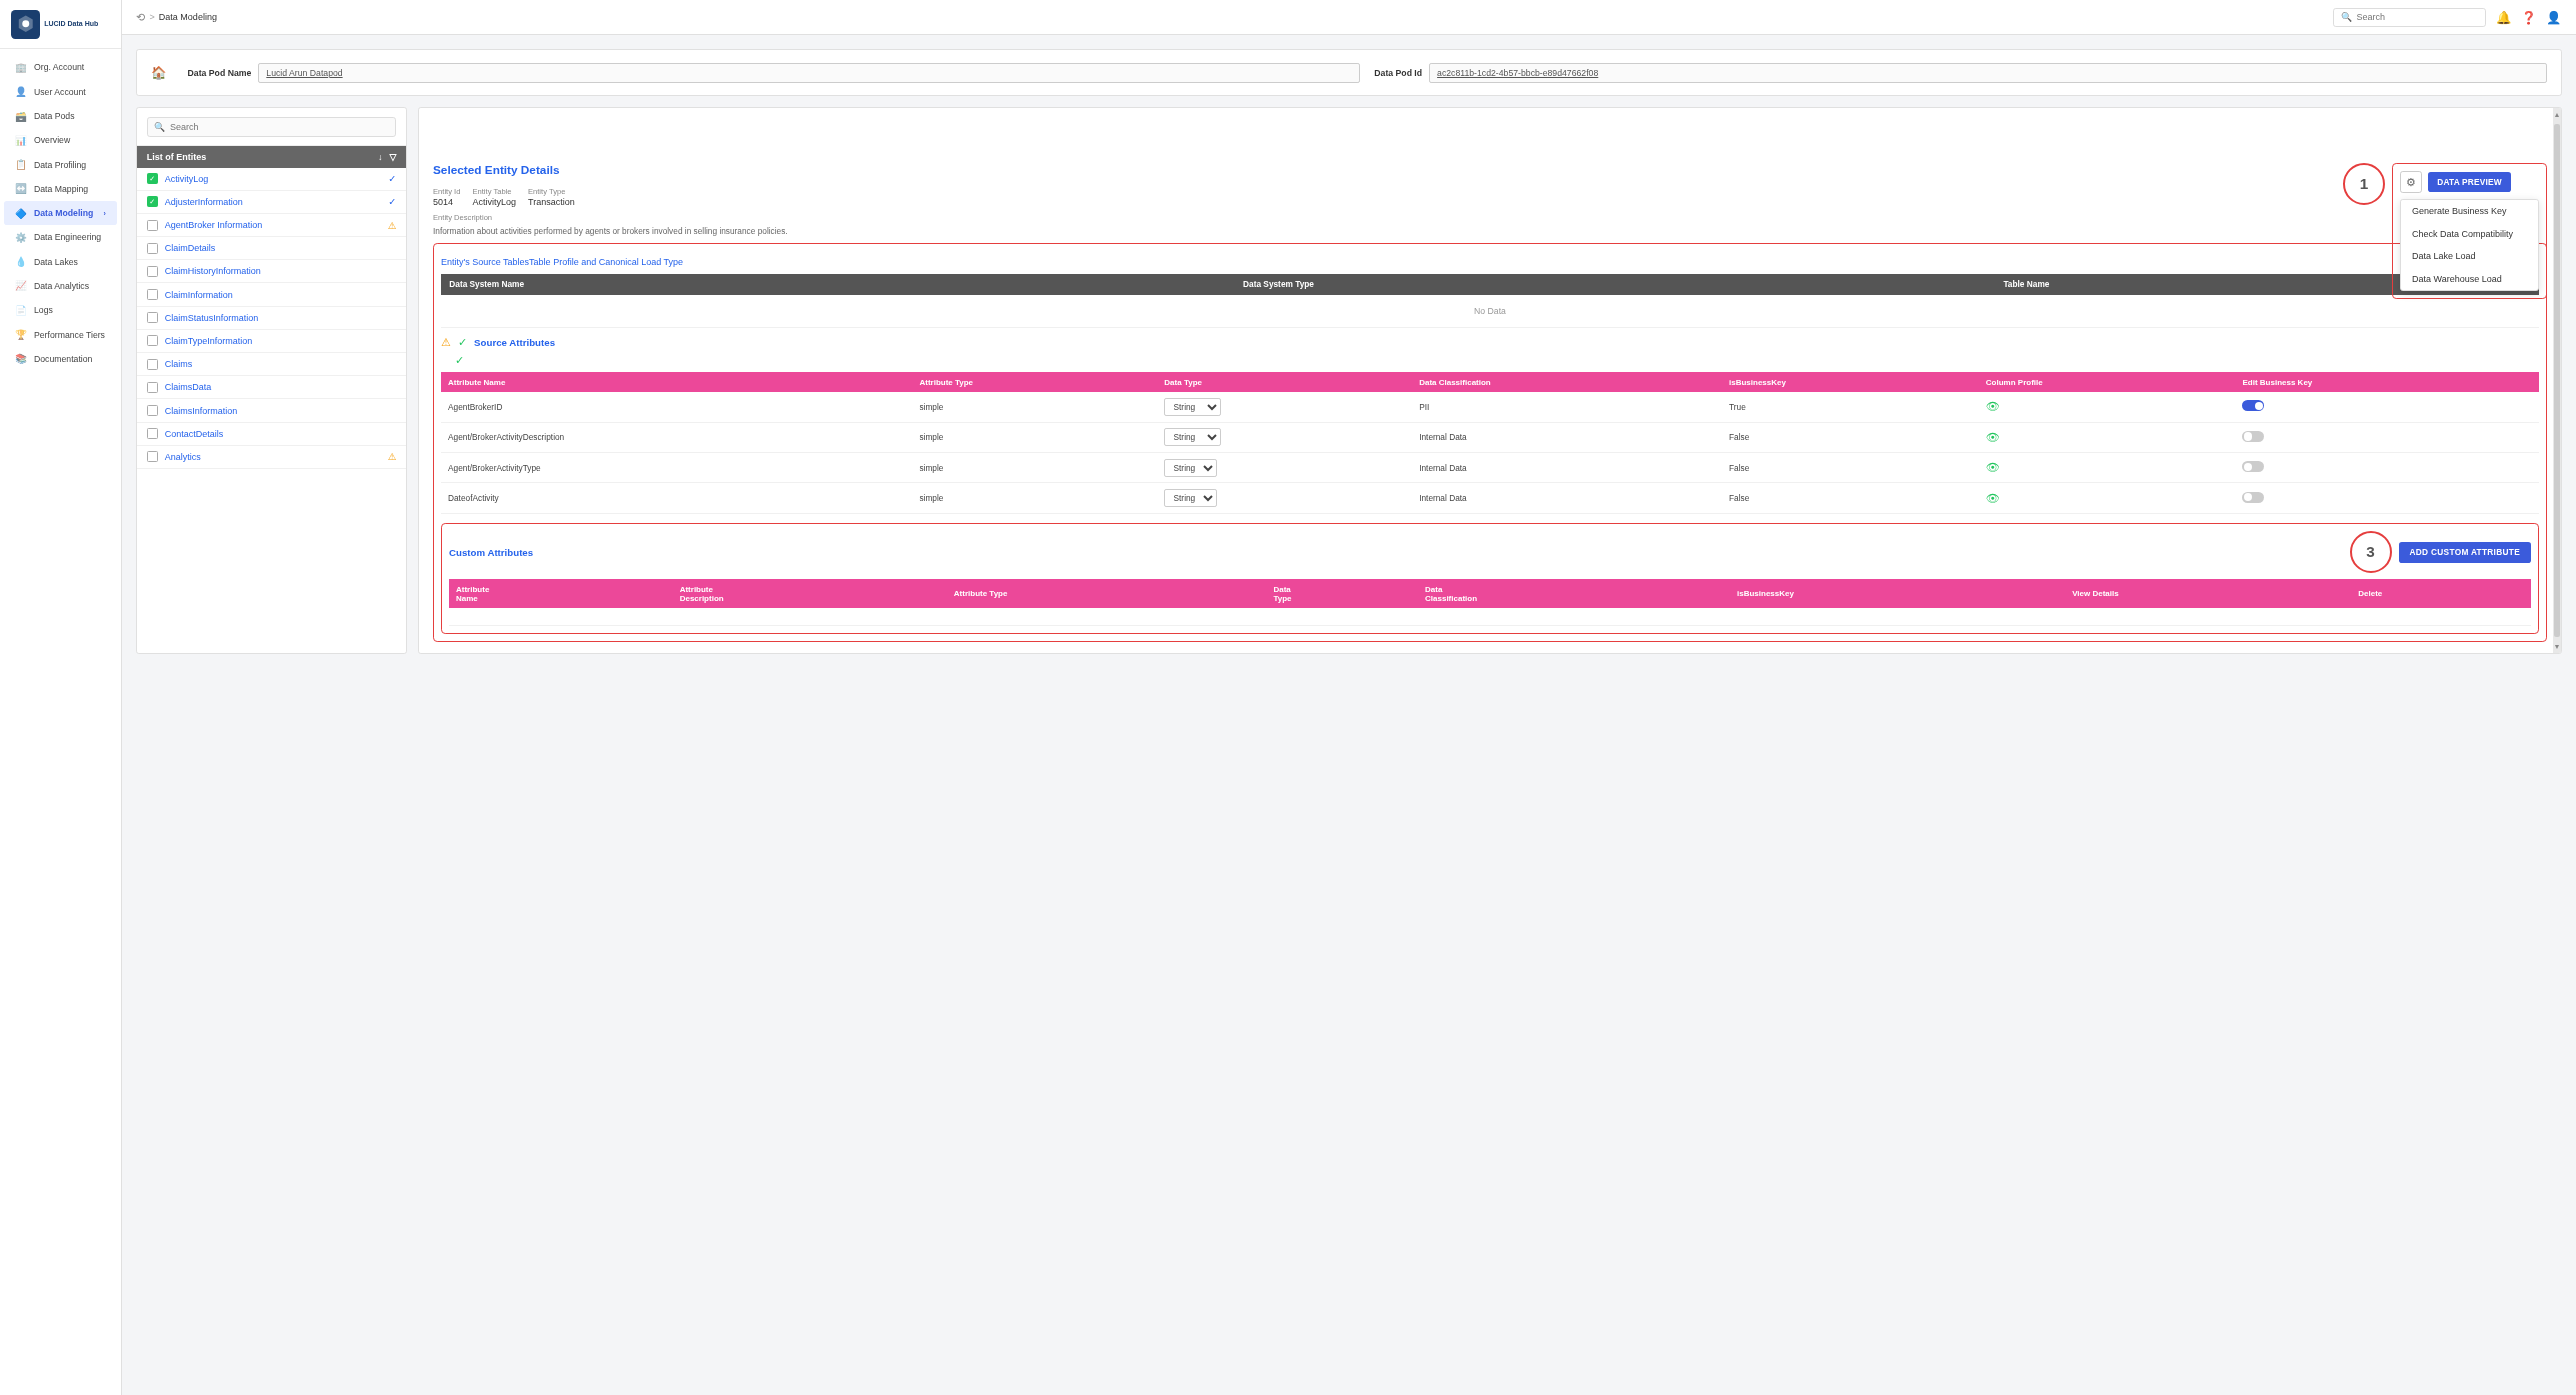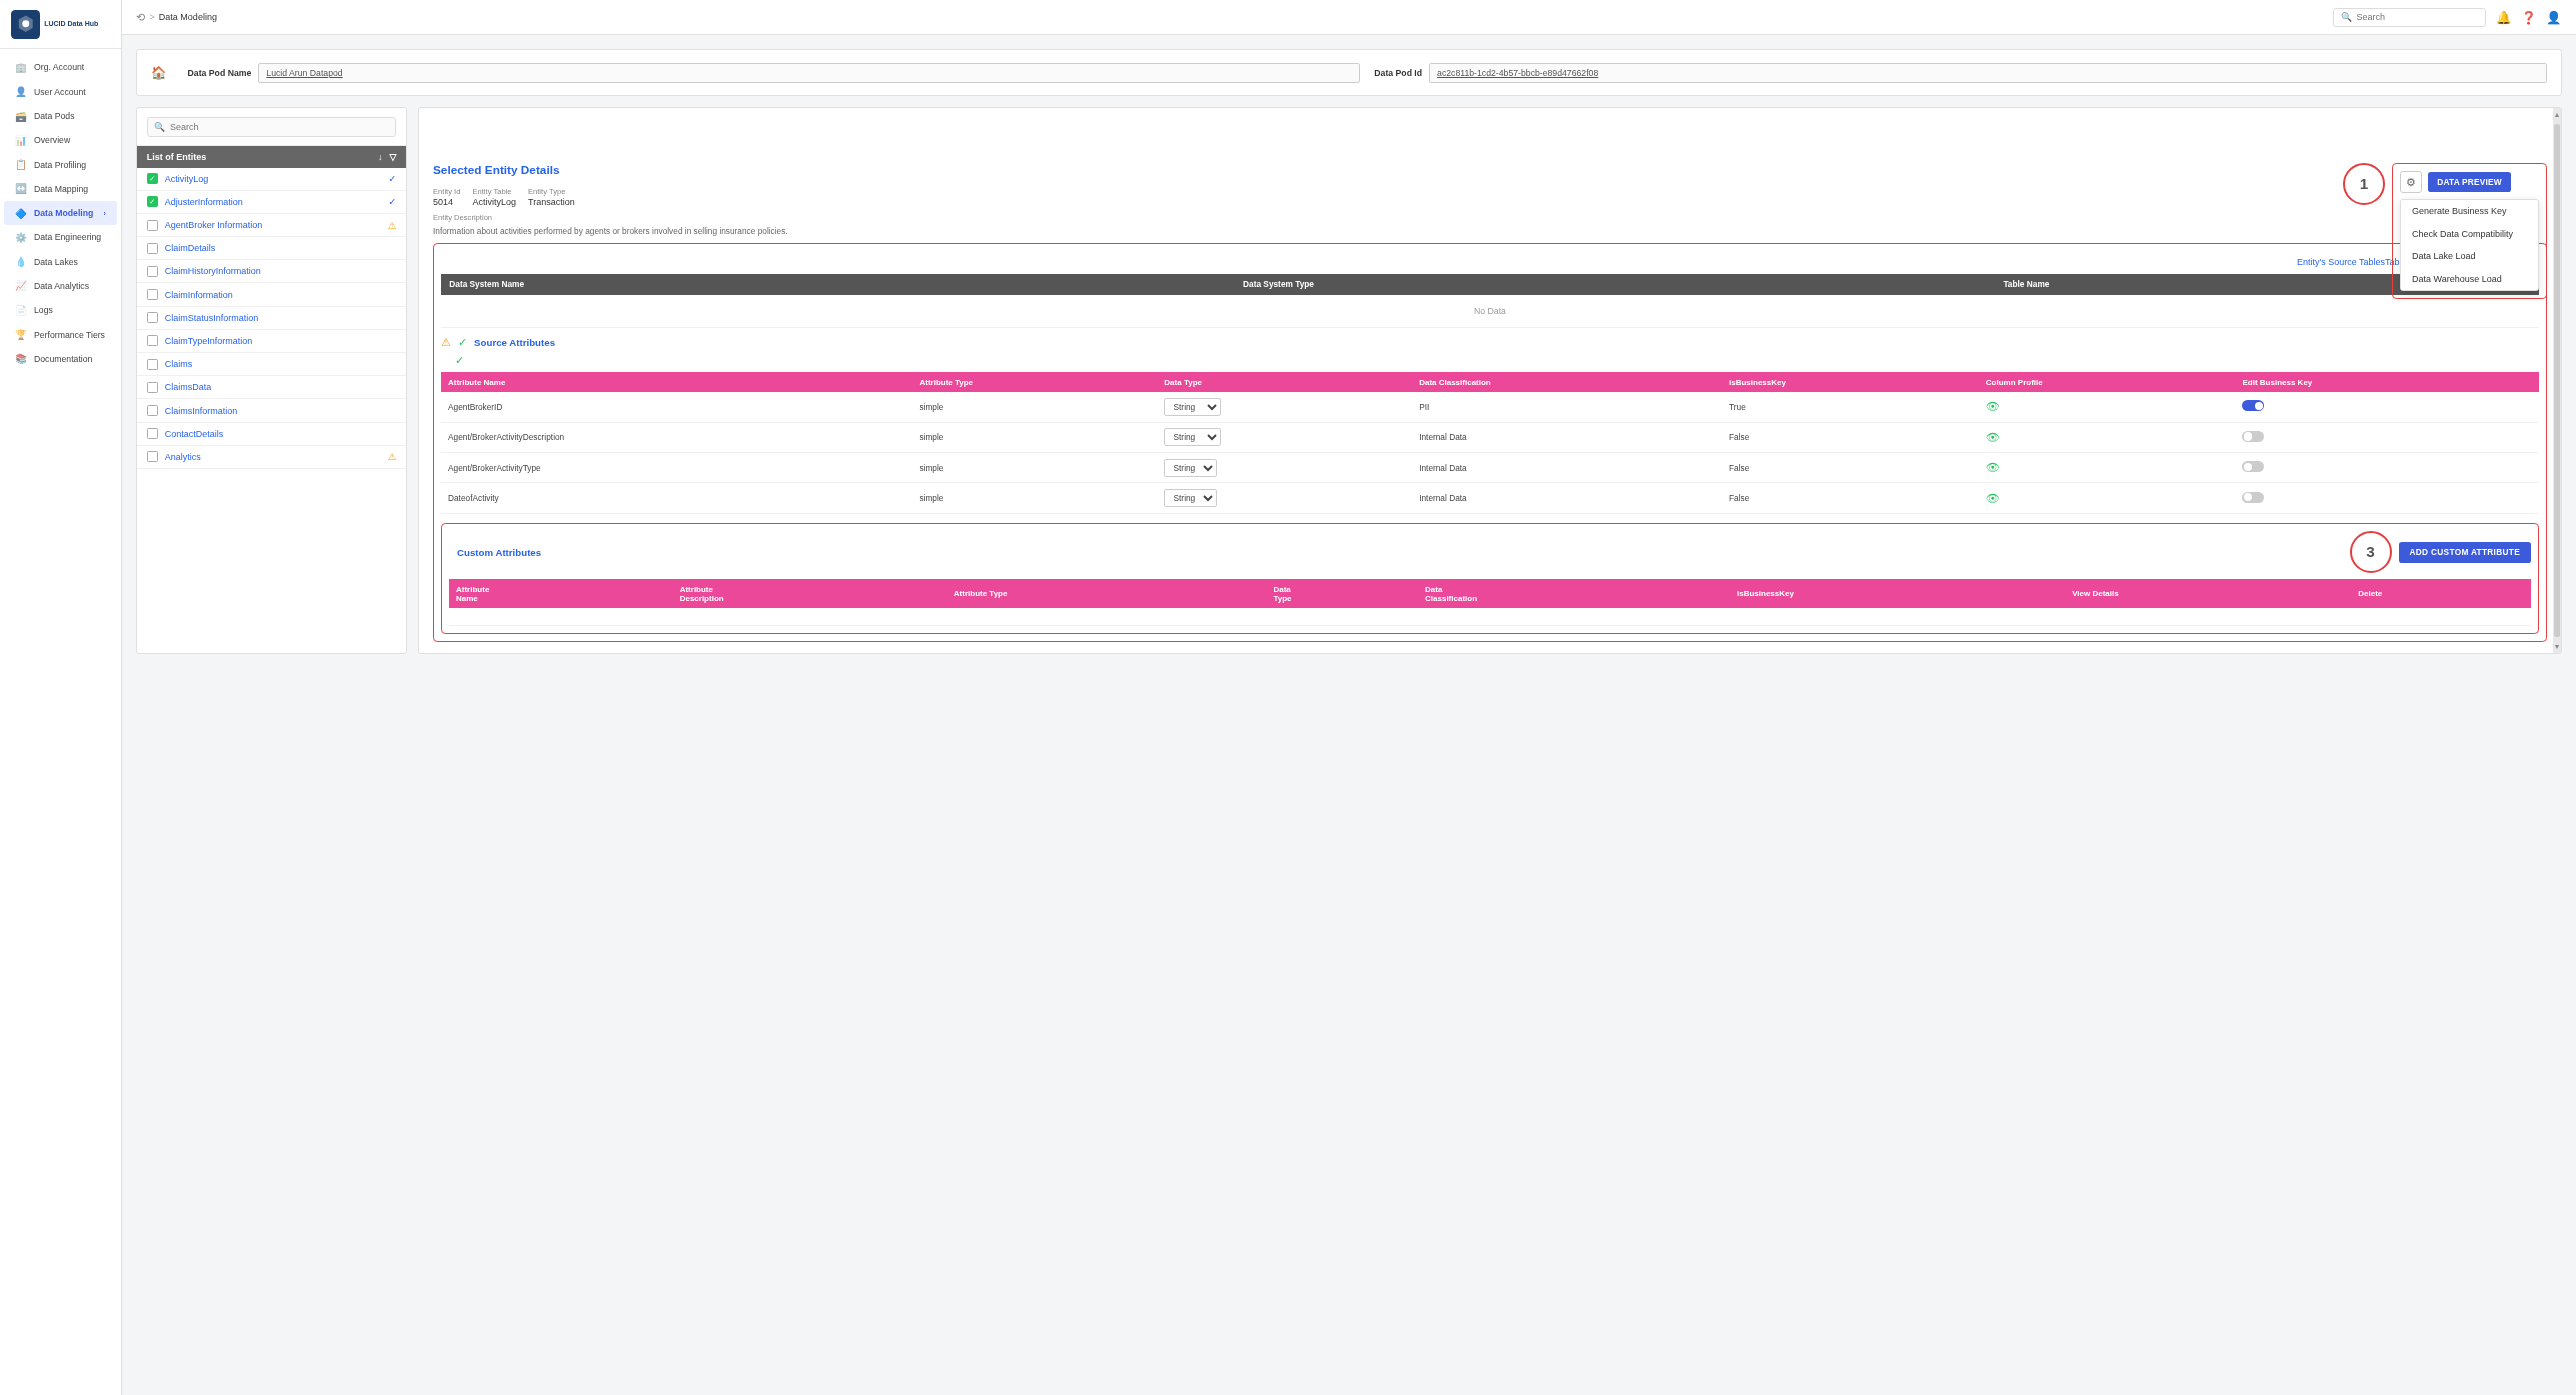--- a/index.html
+++ b/index.html
@@ -243,21 +243,21 @@
       font-size: 15.3px;
       font-weight: 700;
       color: #555;
       background: #fff;
       flex-shrink: 0;
     }
 
     
     .entity-links-row {
       display: flex;
-      justify-content: flex-end;
+      justify-content: flex-start;
       margin-bottom: 7px;
       margin-top: 5.6px;
     }
     .entity-link { color: #2563eb; font-size: 9px; cursor: pointer; text-decoration: none; }
 
     
     .data-table { width: 100%; border-collapse: collapse; font-size: 8.7px; }
     .data-table th {
       background: #555;
       color: #fff;
@@ -712,21 +712,21 @@
                   <td>Internal Data</td>
                   <td>False</td>
                   <td><span class="eye-icon">👁</span></td>
                   <td><div class="toggle"></div></td>
                 </tr>
               </tbody>
             </table>
 
             <div style="border: 1.4px solid #e53e3e; border-radius: 4.2px; padding: 7px; margin-top: 9.7px; display:flex; flex-direction:column;">
               <div style="display:flex; align-items:center; justify-content:space-between; margin-bottom:5.6px;">
-                <div class="section-title" style="margin:8px;">Custom Attributes</div>
+                <div class="section-title" style="margin:0;">Custom Attributes</div>
                 <div style="display:flex; align-items:center; gap:7px;">
                   <div class="annotation-circle">
                     <span>3</span>
                   </div>
                   <button class="add-custom-btn">ADD CUSTOM ATTRIBUTE</button>
                 </div>
               </div>
               <table class="attr-table">
                 <thead>
                   <tr>

